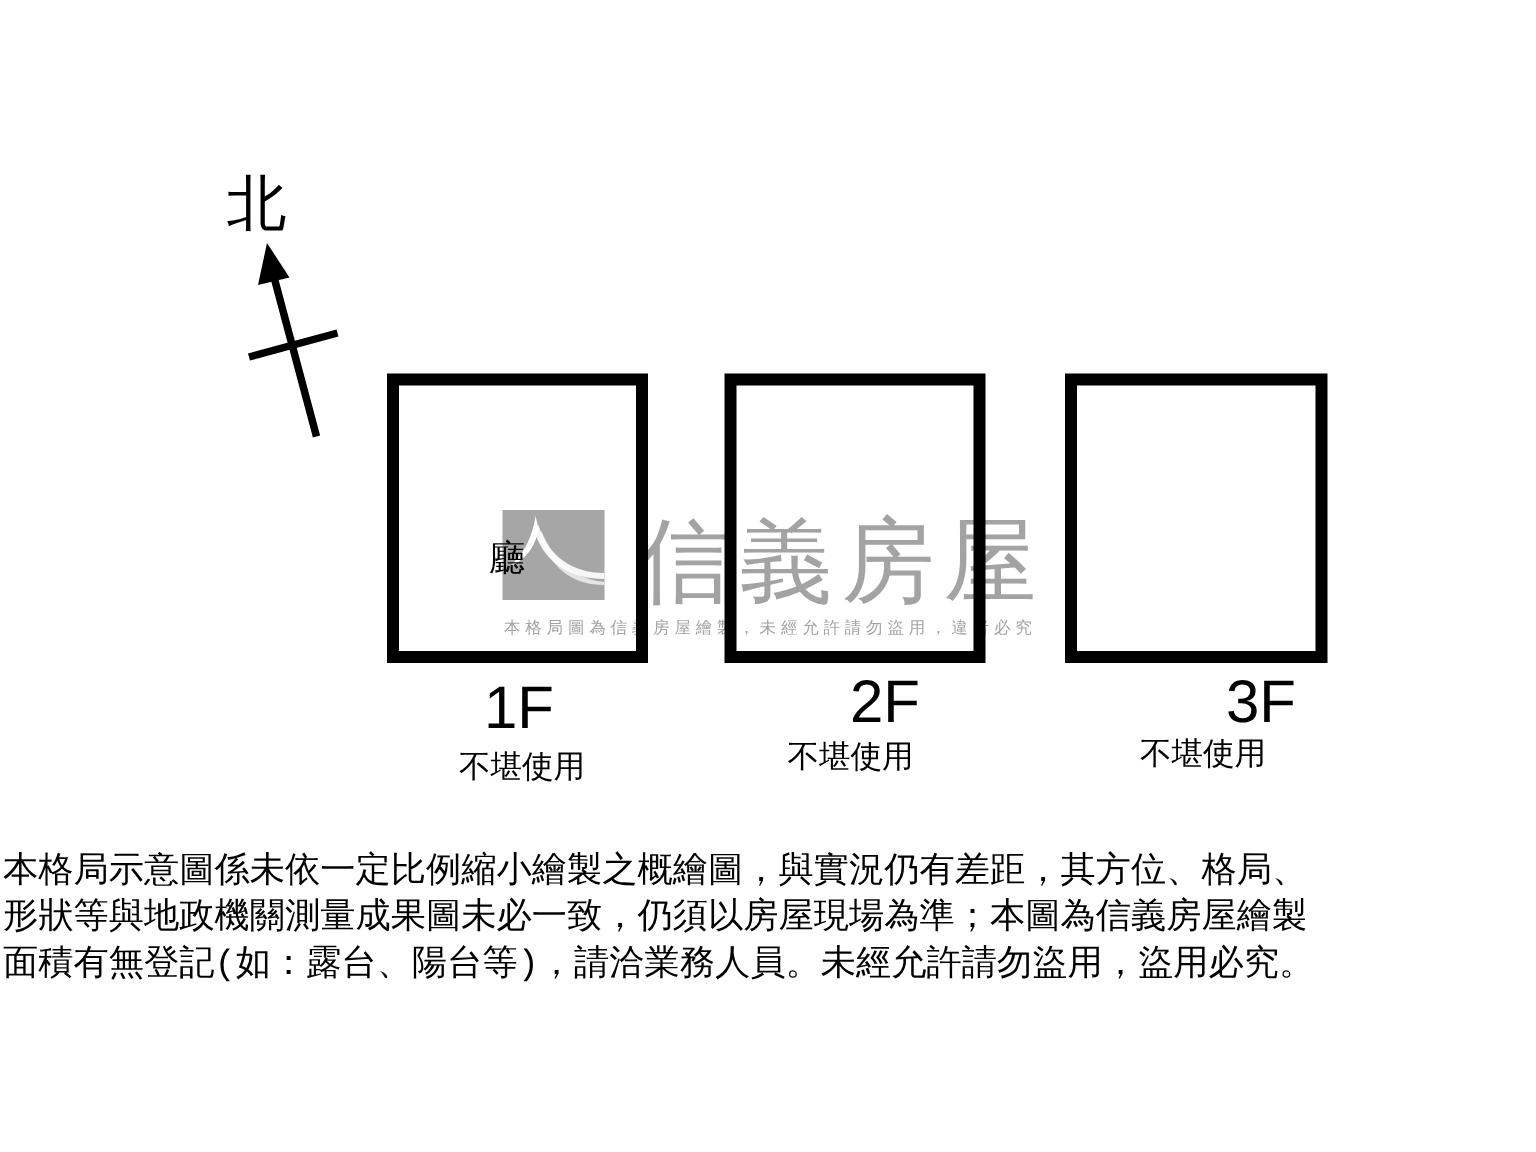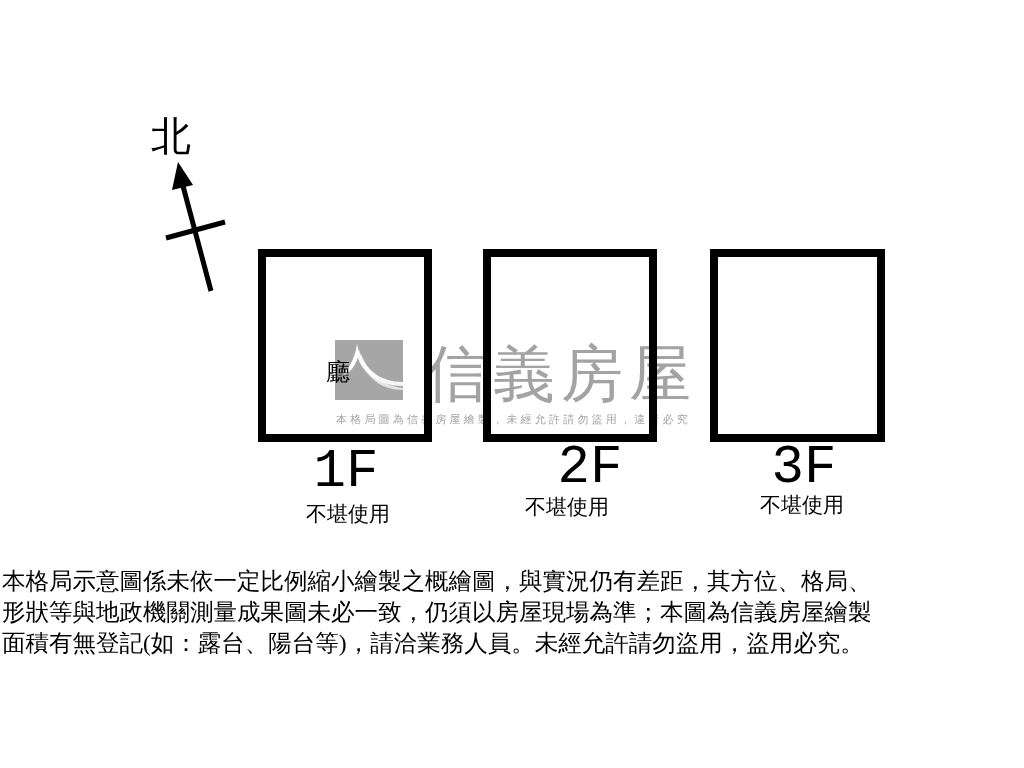--- a/index.html
+++ b/index.html
@@ -11,31 +11,31 @@
     .north-label { left: 151px; top: 114px; font-size: 40px; line-height: 44px; }
     .compass { left: 150px; top: 150px; width: 90px; height: 150px; }
     .room {
       position: absolute; top: 249px; height: 193px;
       border: 8px solid #000; box-sizing: border-box; background: transparent;
     }
     .room.r1 { left: 258px; width: 174px; }
     .room.r2 { left: 483px; width: 174px; }
     .room.r3 { left: 710px; width: 175px; }
     .room-label { font-size: 24px; line-height: 26px; left: 326px; top: 359px; z-index: 5; }
-    .floor-label { font-size: 54px; line-height: 40px; text-align: center; width: 120px; font-family: Liberation Mono, monospace; }
-    .floor-note { font-size: 21px; line-height: 24px; text-align: center; width: 160px; font-family: Liberation Sans, sans-serif; }
+    .floor-label { font-size: 40px; line-height: 40px; text-align: center; width: 120px; font-family: Liberation Sans, sans-serif; }
+    .floor-note { font-size: 21px; line-height: 24px; text-align: center; width: 160px; font-family: Liberation Mono, monospace; }
     .wm-logo { left: 335px; top: 340px; width: 68px; height: 60px; background: #a6a6a6; z-index: 1; }
     .wm-text { left: 425px; top: 328px; font-size: 62px; line-height: 78px; color: #a3a3a3; letter-spacing: 6px;
                font-family: Liberation Mono, monospace; z-index: 1; white-space: nowrap; margin-top: 12px; }
     .wm-sub { left: 336px; top: 412px; font-size: 11px; line-height: 14px; color: #a3a3a3; letter-spacing: 3.2px;
               font-family: Liberation Sans, sans-serif; white-space: nowrap; z-index: 1; }
     .room.r1, .room.r2, .room.r3 { z-index: 3; }
     .disclaimer {
       left: 2px; top: 566px; width: 1022px; font-size: 23.5px; line-height: 31px;
-      font-family: Liberation Serif, serif; white-space: nowrap;
+      font-family: Liberation Mono, monospace; white-space: nowrap;
     }
     .disclaimer div { height: 31px; }
   </style>
 </head>
 <body>
 
 <div class="abs north-label">北</div>
 <svg class="abs compass" viewBox="0 0 90 150" width="90" height="150">
   <line x1="61" y1="141" x2="33" y2="36" stroke="#000" stroke-width="5"></line>
   <polygon points="28,12 22,40 43,35" fill="#000"></polygon>
@@ -53,21 +53,21 @@
 <div class="abs wm-sub">本格局圖為信義房屋繪製，未經允許請勿盜用，違者必究</div>
 
 <div class="room r1"></div>
 <div class="room r2"></div>
 <div class="room r3"></div>
 
 <div class="abs room-label">廳</div>
 
 <div class="abs floor-label" style="left:286px; top:452px;">1F</div>
 <div class="abs floor-label" style="left:530px; top:448px;">2F</div>
-<div class="abs floor-label" style="left:744px; top:448px;">3F</div>
+<div class="abs floor-label" style="left:744px; top:448px;text-align:right;">3F</div>
 
 <div class="abs floor-note" style="left:268px; top:502px;">不堪使用</div>
 <div class="abs floor-note" style="left:487px; top:495px;">不堪使用</div>
 <div class="abs floor-note" style="left:722px; top:493px;">不堪使用</div>
 
 <div class="abs disclaimer">
   <div>本格局示意圖係未依一定比例縮小繪製之概繪圖，與實況仍有差距，其方位、格局、</div>
   <div>形狀等與地政機關測量成果圖未必一致，仍須以房屋現場為準；本圖為信義房屋繪製</div>
   <div>面積有無登記(如：露台、陽台等)，請洽業務人員。未經允許請勿盜用，盜用必究。</div>
 </div>

